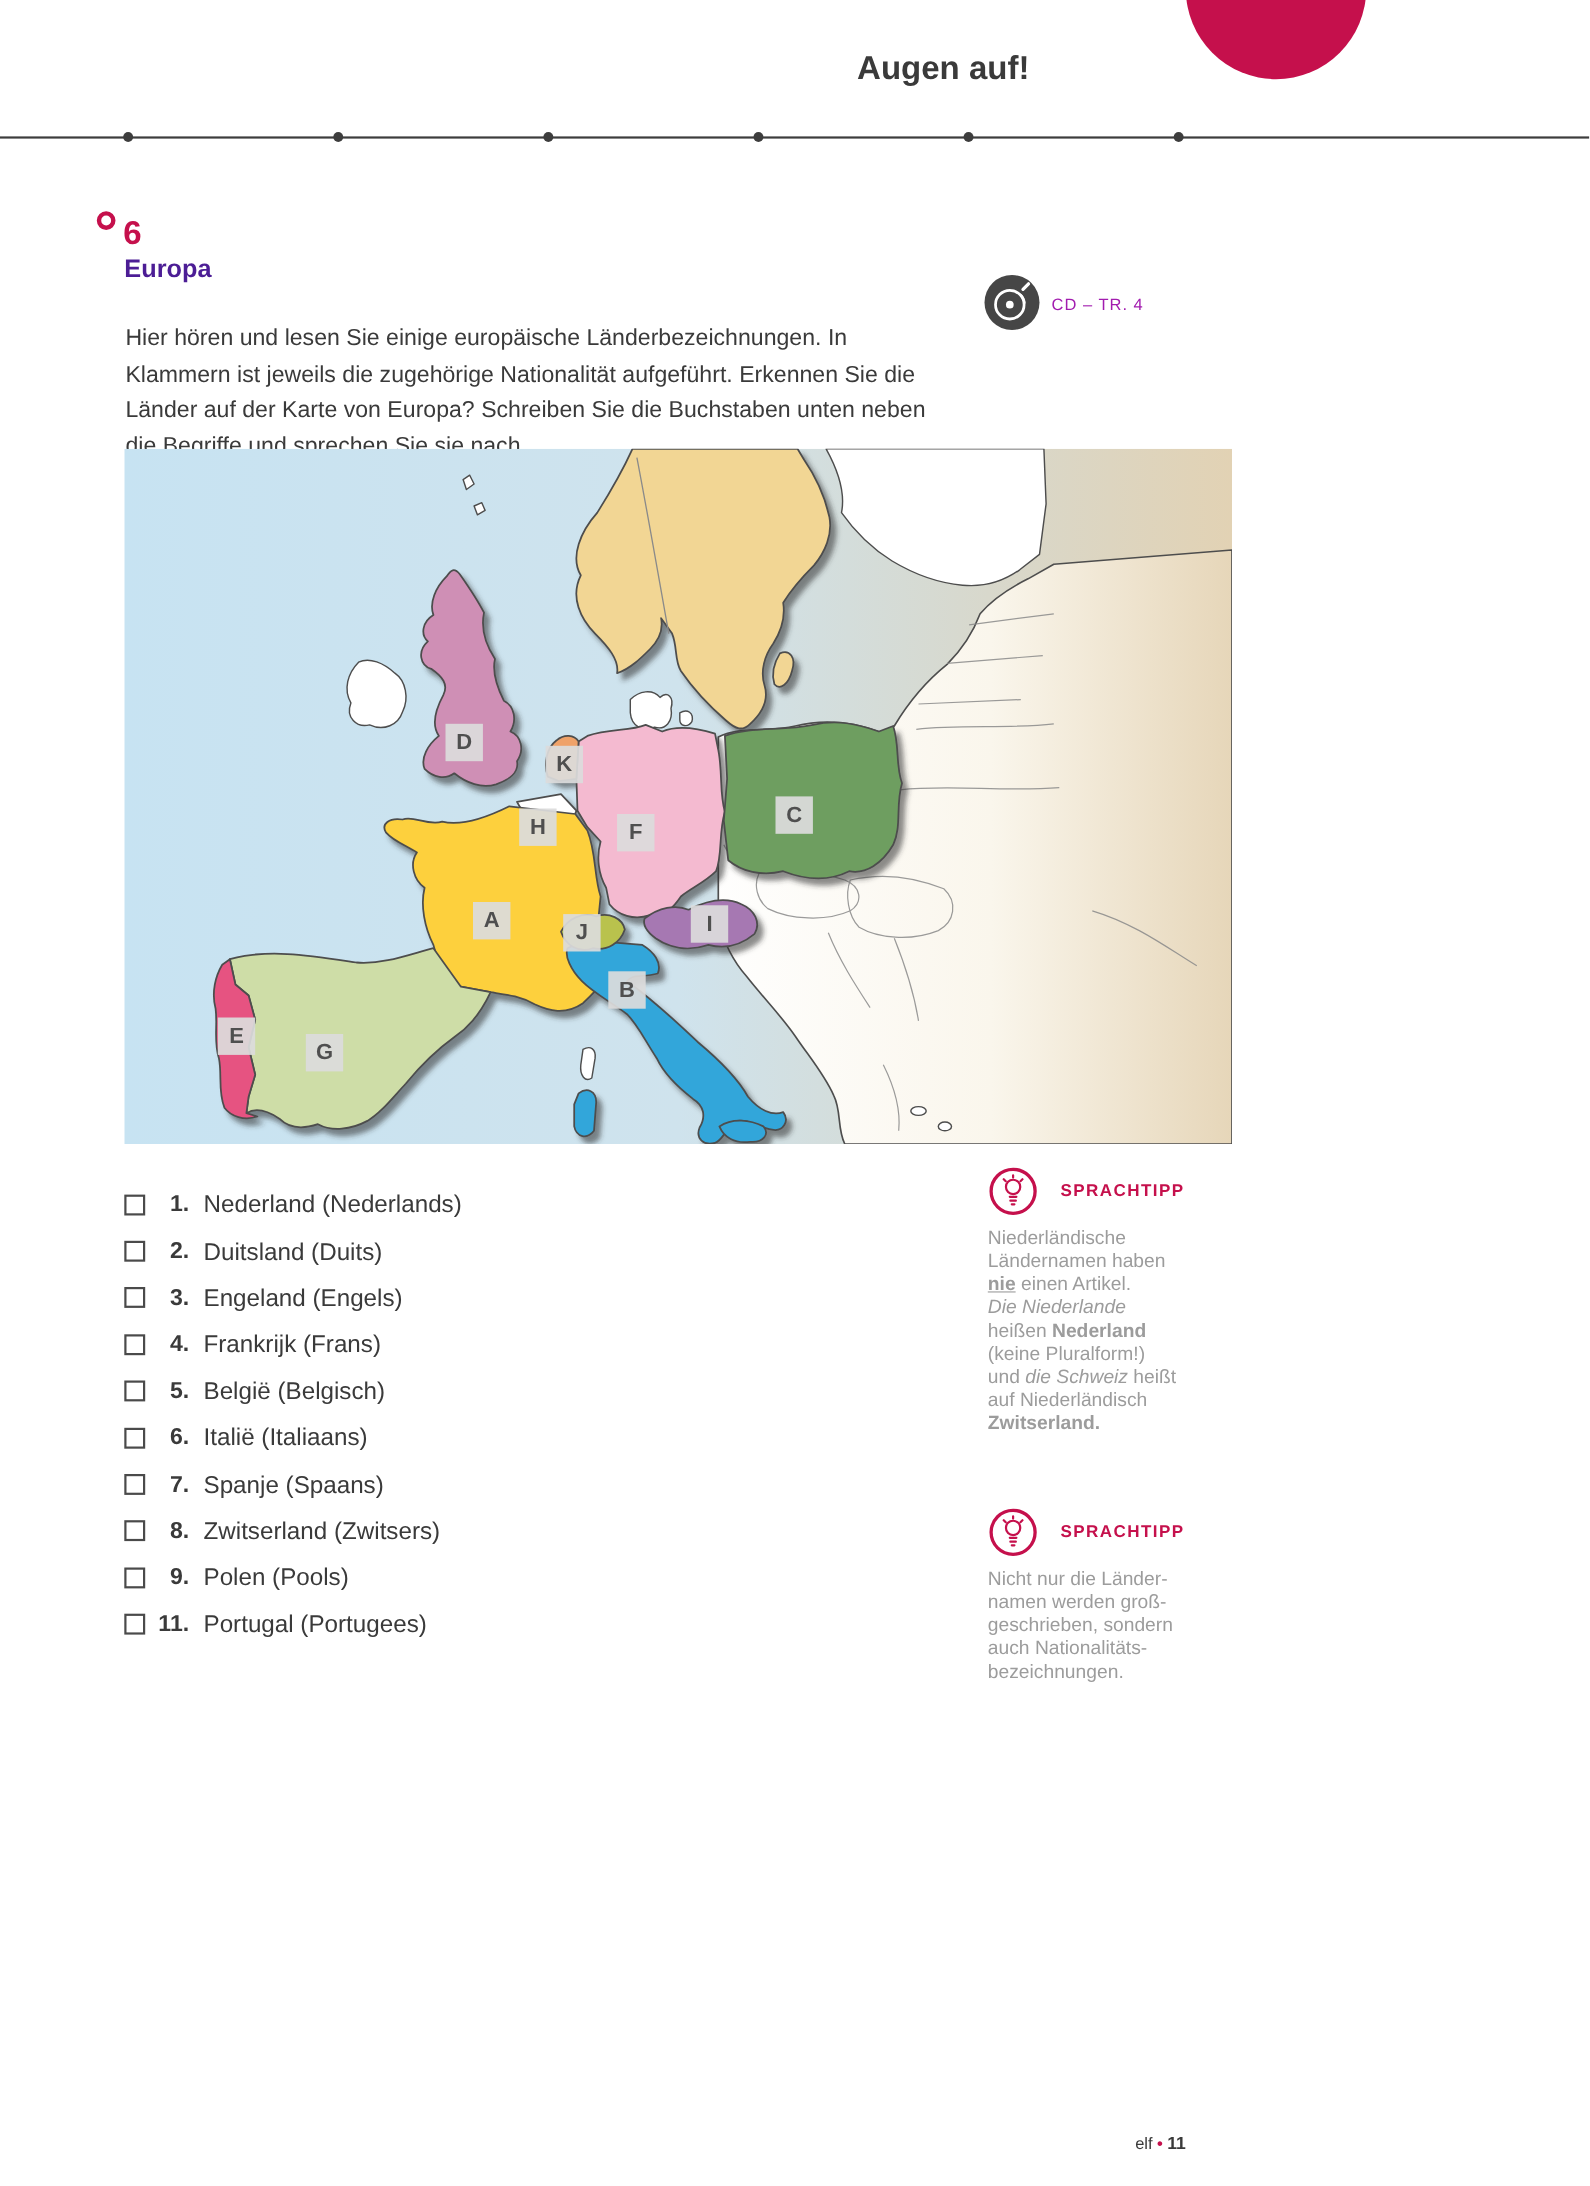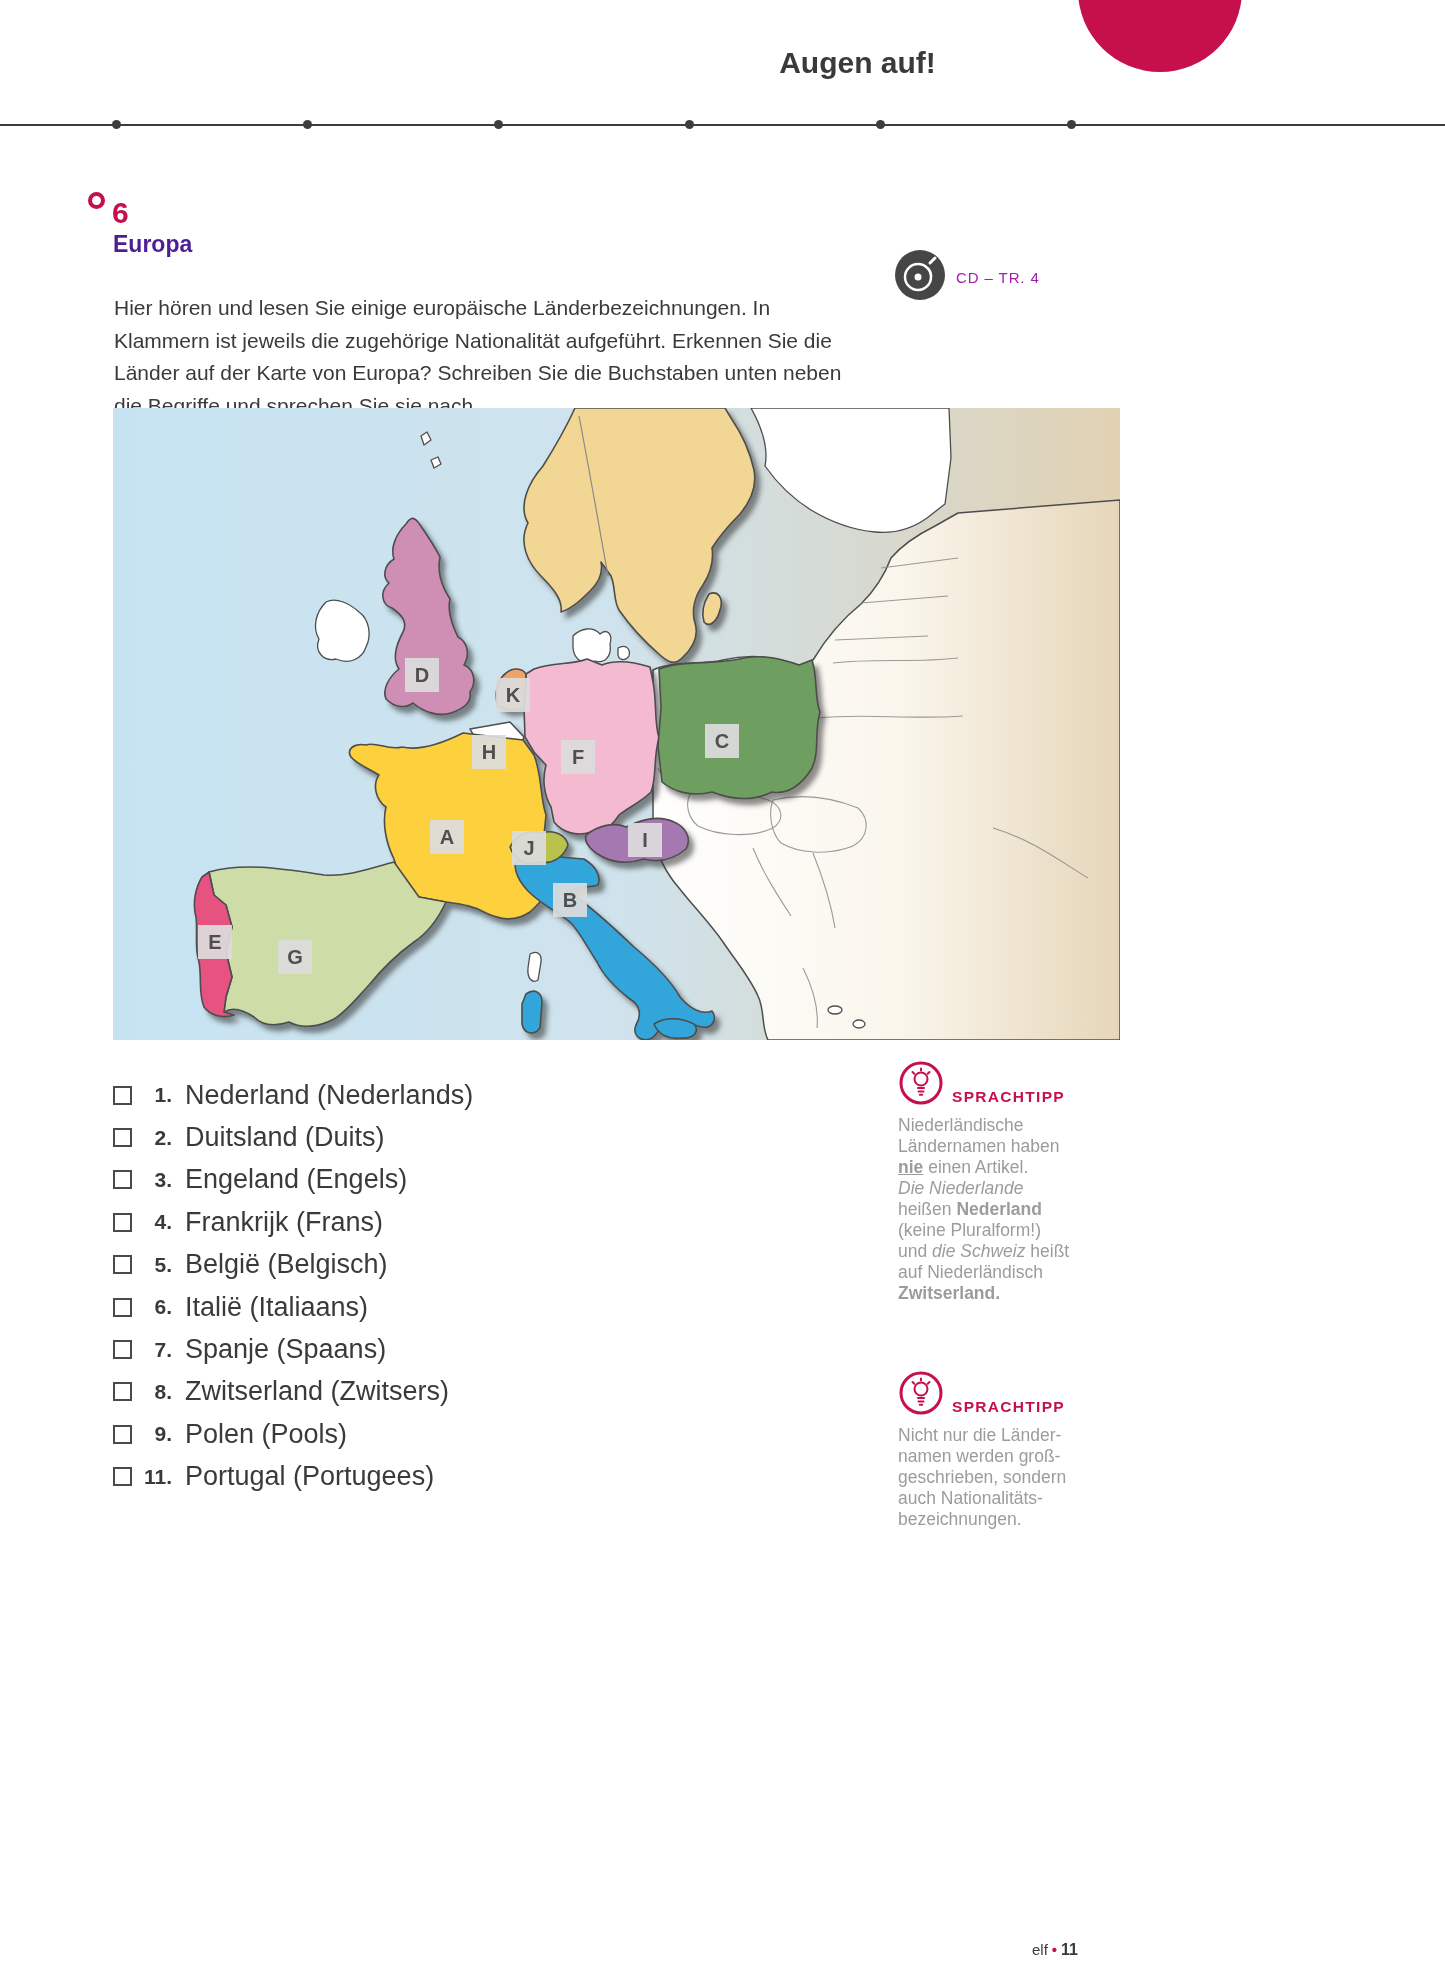--- a/index.html
+++ b/index.html
@@ -25,25 +25,25 @@
   .map-wrap{position:absolute;left:113px;top:408px;width:1007px;height:632px;}
   .map-wrap svg{width:100%;height:100%;display:block;}
   .chip{position:absolute;width:34px;height:34px;margin-left:-17px;margin-top:-17px;
         background:rgba(219,219,219,.93);color:#4f4f4f;font-size:20px;font-weight:bold;
         display:flex;align-items:center;justify-content:center;}
 
   .list{position:absolute;left:113px;top:1074px;}
   .list-row{display:flex;align-items:center;height:42.4px;}
   .cb{width:15px;height:15px;border:2px solid #4a4a4a;background:#fff;flex:0 0 auto;}
   .num{font-weight:bold;font-size:21px;width:40px;text-align:right;}
-  .itext{font-size:27px;margin-left:13px;white-space:nowrap;}
+  .itext{font-size:22px;margin-left:13px;white-space:nowrap;}
 
   .tip{position:absolute;left:898px;width:180px;}
   .tip1{top:1060px;} .tip2{top:1370px;}
-  .tip-head{display:flex;align-items:flex-end;gap:8px;}
+  .tip-head{display:flex;align-items:center;gap:20px;}
   .bulb{width:46px;height:46px;flex:0 0 auto;}
   .tip-label{color:#c5104c;font-size:15.5px;font-weight:bold;letter-spacing:1.3px;}
   .tip-body{margin-top:9px;color:#9c9c9c;font-size:17.5px;line-height:21px;}
   .b{font-weight:bold}.i{font-style:italic}.u{text-decoration:underline}
 
   .footer{position:absolute;top:1941px;left:860px;width:218px;text-align:right;font-size:15px;color:#3a3a3a;}
   .footer .dot{color:#c5104c;font-weight:bold;padding:0 4px;}
   .footer .pnum{font-weight:bold;font-size:16px;}
 </style>
 </head>

